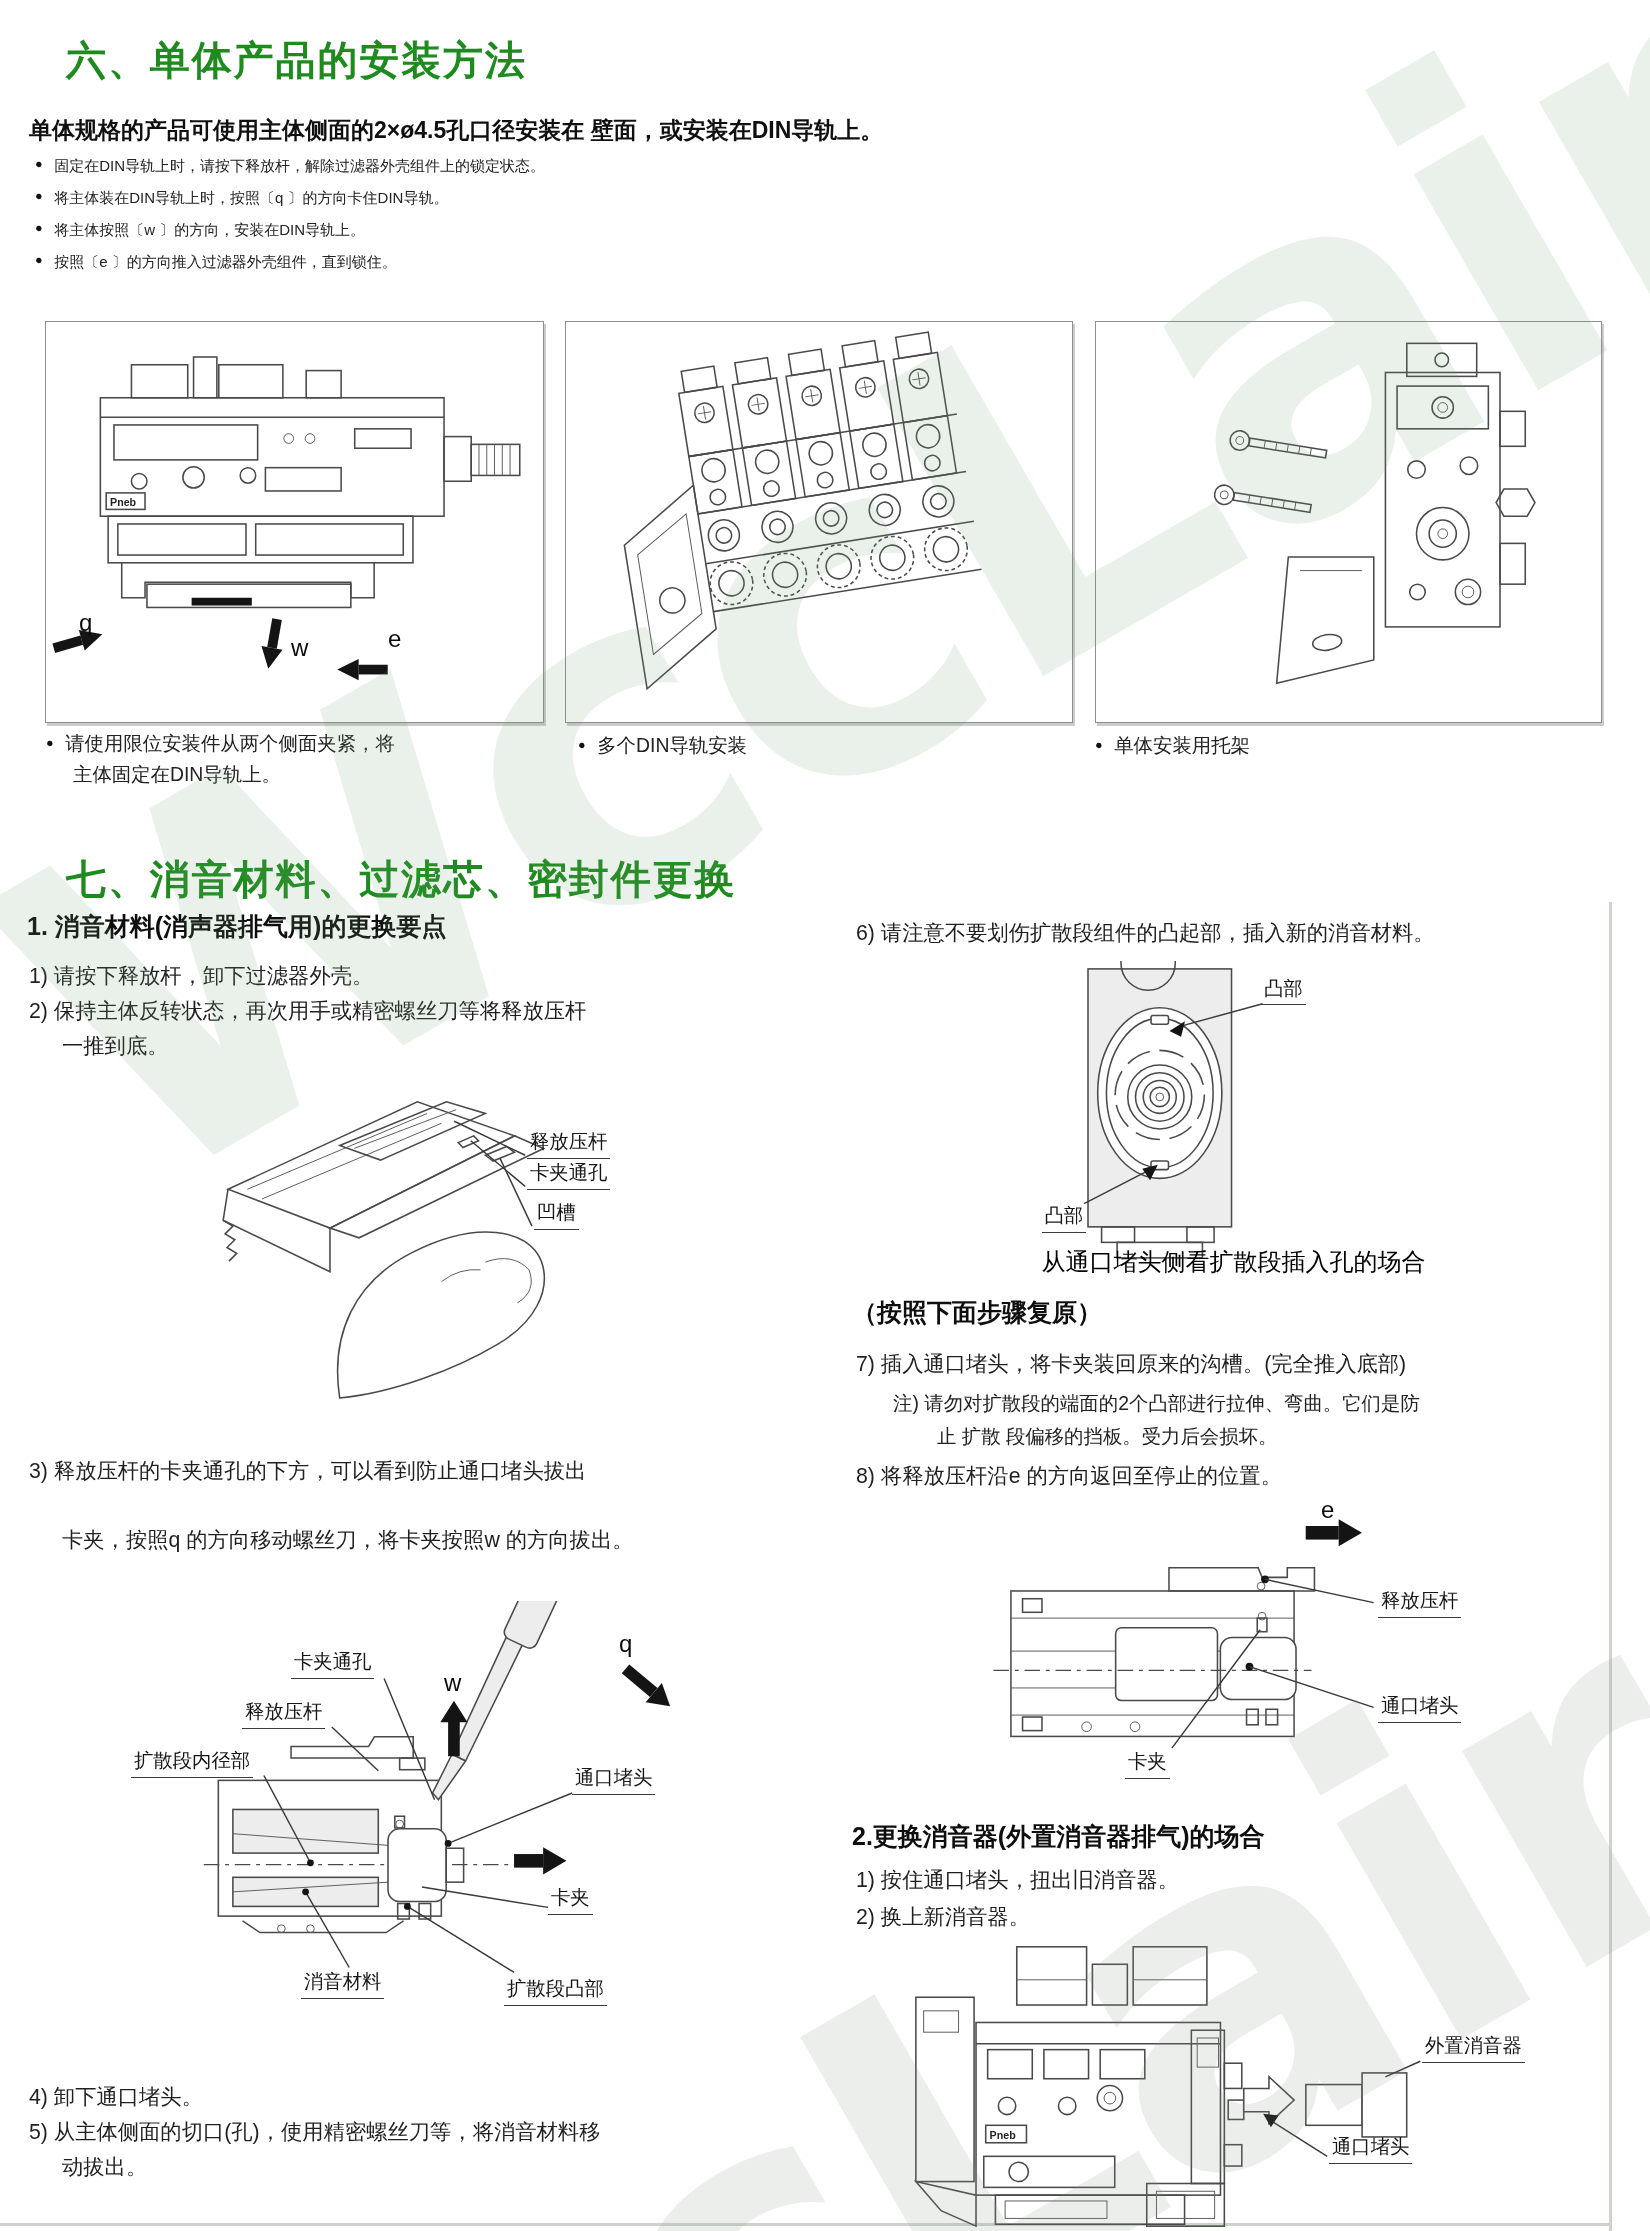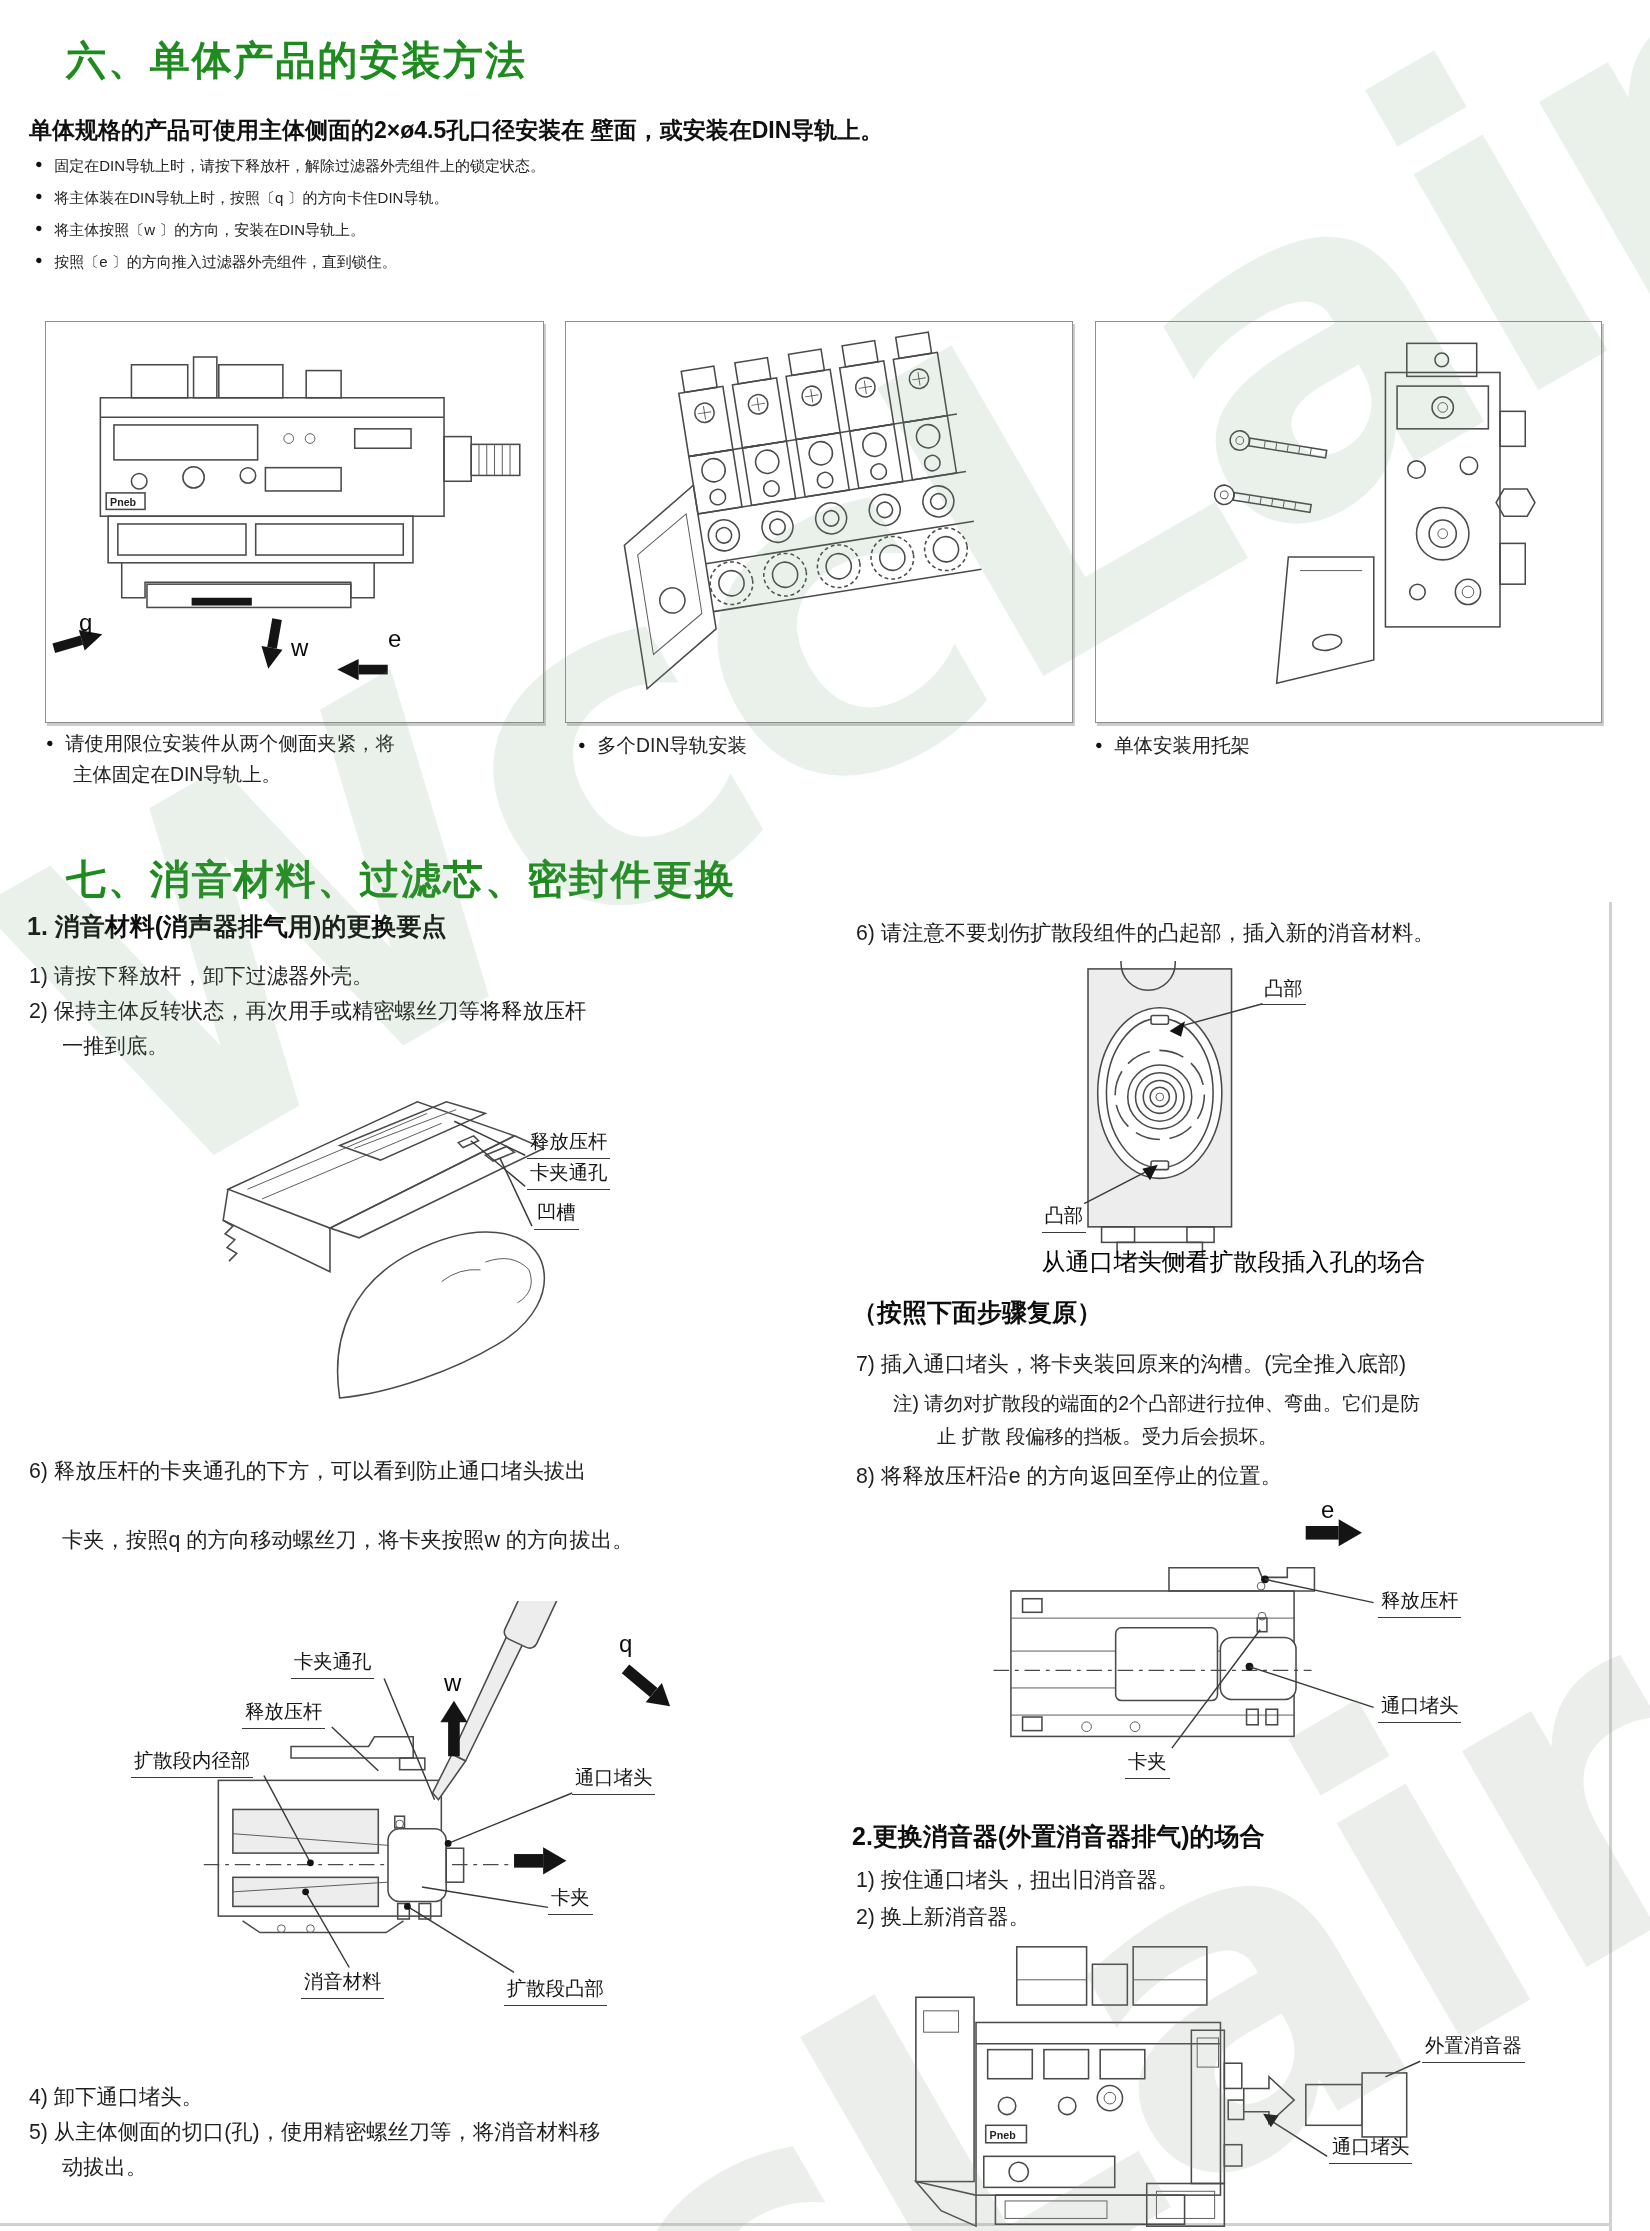--- a/index.html
+++ b/index.html
@@ -257,21 +257,21 @@
       <path class="thin" d="M255,225 q18,-14 40,-12"></path>
       <line class="ldr" x1="341" y1="95" x2="268" y2="60"></line>
       <line class="ldr" x1="341" y1="127" x2="285" y2="80"></line>
       <line class="ldr" x1="348" y1="168" x2="315" y2="98"></line>
     </svg>
     <div class="lbl" style="left:333px;top:65px">释放压杆</div>
     <div class="lbl" style="left:333px;top:96px">卡夹通孔</div>
     <div class="lbl" style="left:340px;top:136px">凹槽</div>
   </div>
 
-  <div class="abs step" style="left:29px;top:1456px">6) 释放压杆的卡夹通孔的下方，可以看到防止通口堵头拔出</div>
+  <div class="abs step" style="left:29px;top:1456px">3) 释放压杆的卡夹通孔的下方，可以看到防止通口堵头拔出</div>
   <div class="abs step" style="left:62px;top:1525px">卡夹，按照q 的方向移动螺丝刀，将卡夹按照w 的方向拔出。</div>
 
   <div class="fig" style="left:58px;top:1601px;width:660px;height:446px">
     <svg width="660" height="446" viewBox="0 0 680 460">
       <path class="ln" d="M240,150 h80 l6,-10 h40 v22 h-126 z"></path>
       <rect class="ln" x="352" y="162" width="26" height="12"></rect>
       <rect class="ln" x="165" y="185" width="230" height="140"></rect>
       <rect class="lnf" x="180" y="215" width="150" height="45"></rect>
       <rect class="lnf" x="180" y="285" width="150" height="30"></rect>
       <line class="thin" x1="180" y1="240" x2="340" y2="252"></line>

